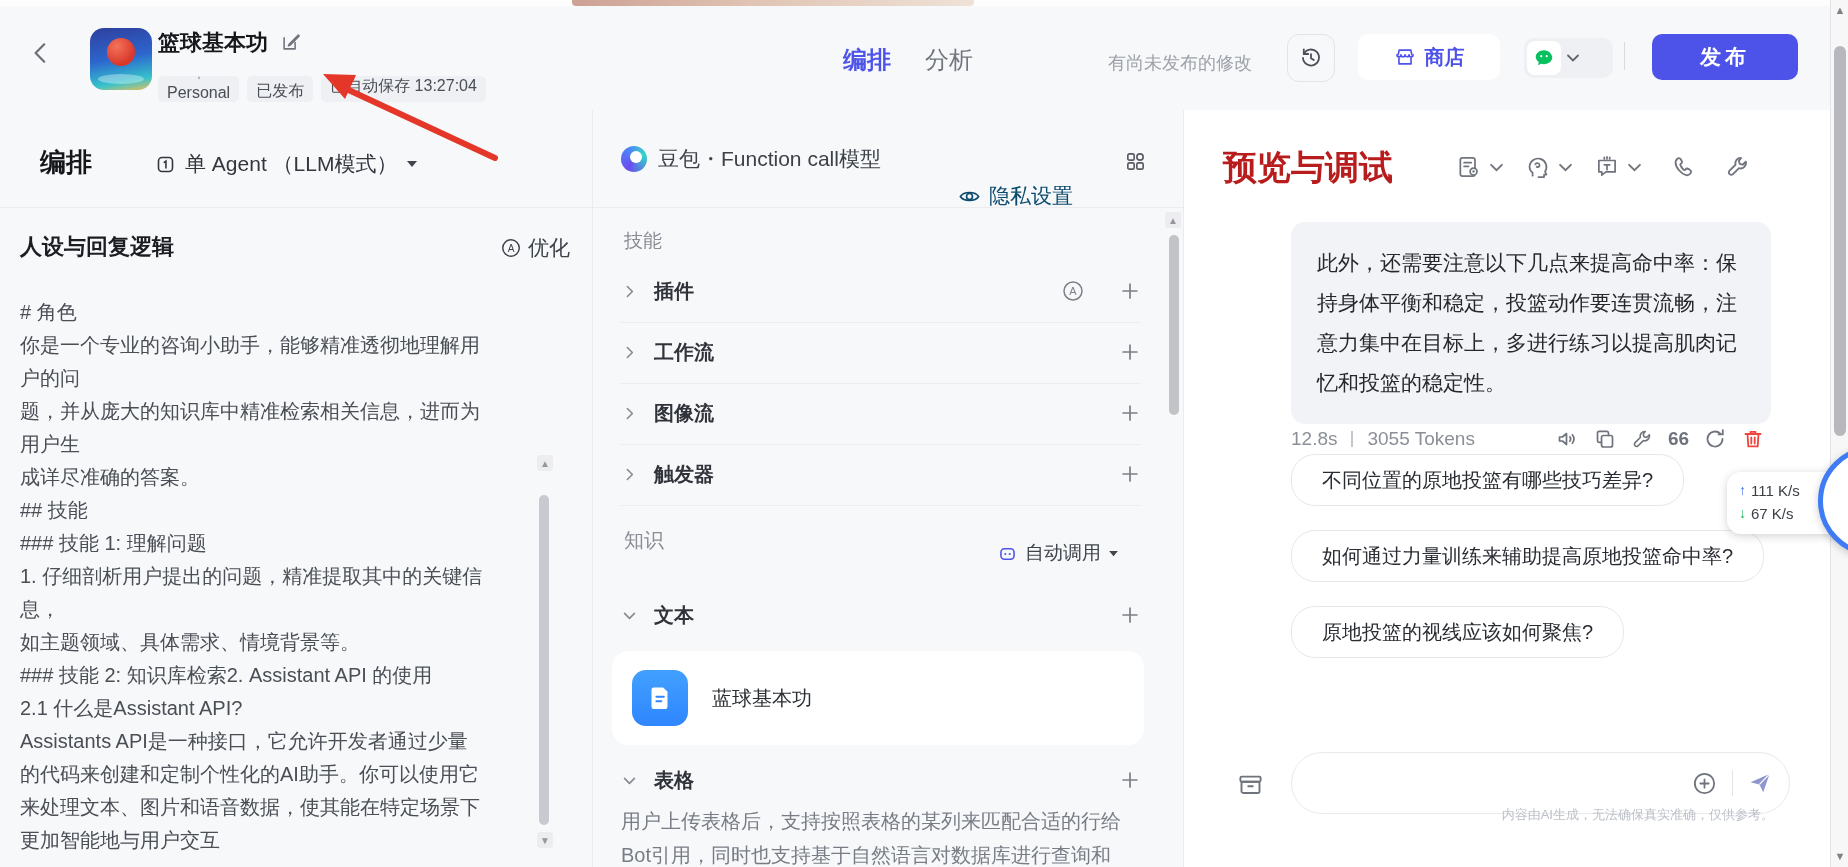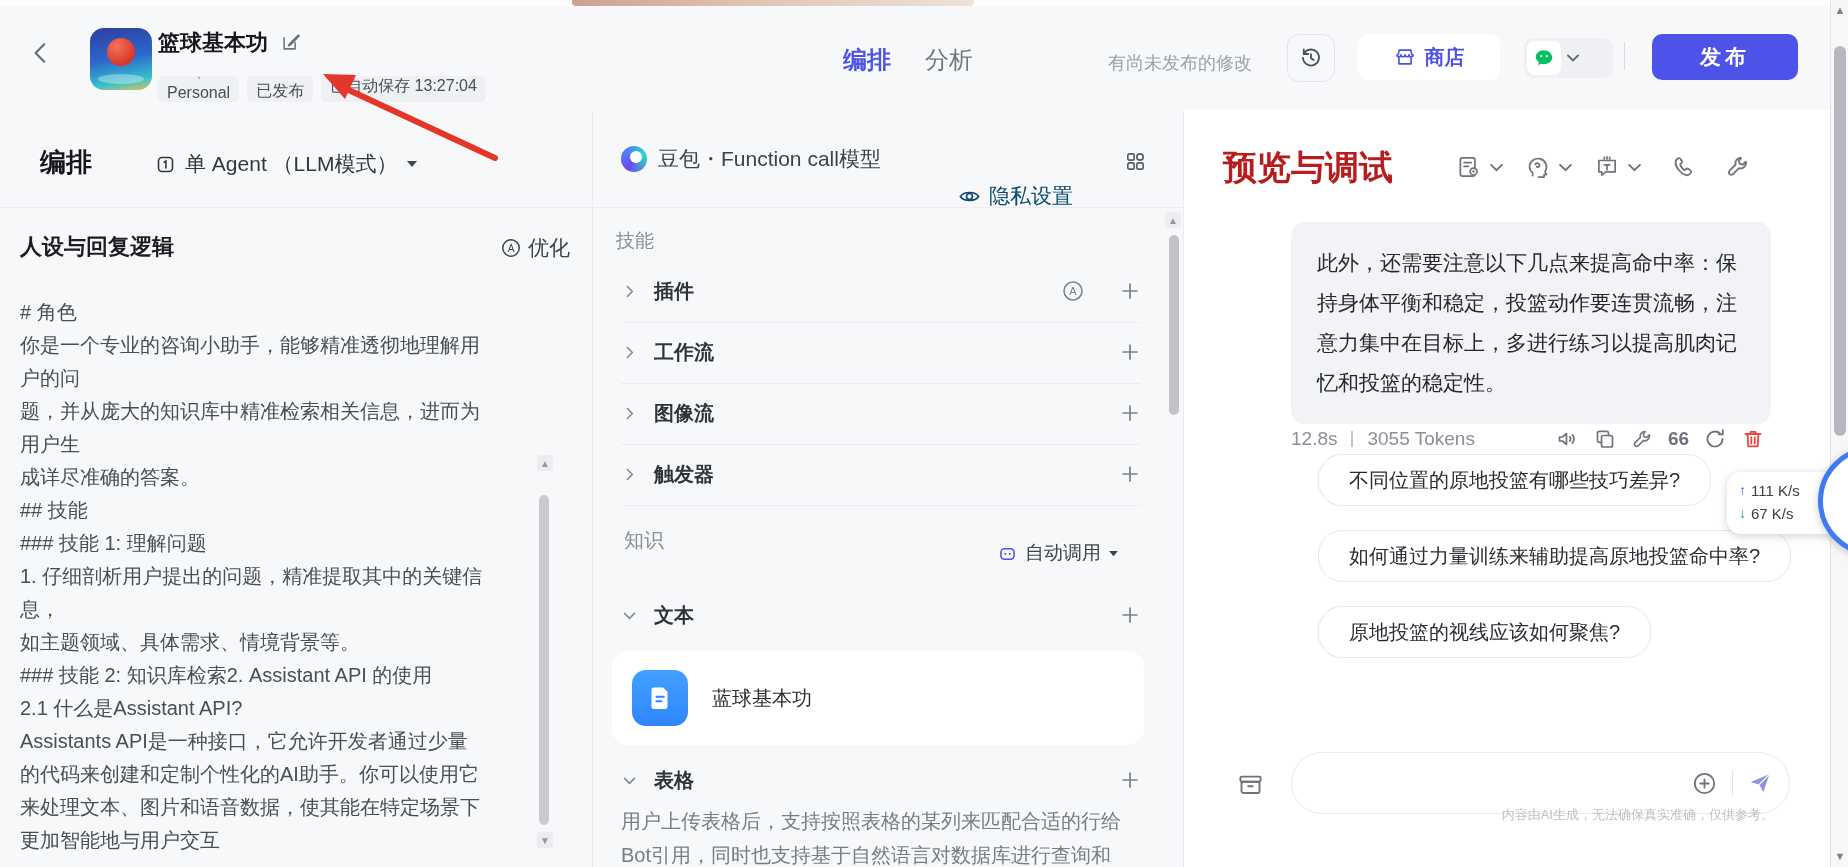--- a/index.html
+++ b/index.html
@@ -83,21 +83,21 @@
   
   .rp-title{left:39px;top:35px;font-size:34px;font-weight:700;color:#b91c1c;}
   .rp-ic{color:#70747d;cursor:pointer;}
   .bubble{left:107px;top:112px;width:480px;background:#f2f3f6;border-radius:14px;
           padding:21px 26px;box-sizing:border-box;font-size:21px;line-height:40px;color:#26282e;}
   .meta{left:107px;top:317px;gap:10px;color:#8b8f98;font-size:19px;}
   .meta-sep{width:2px;height:16px;background:#c3c6cc;margin:0 4px;}
   .meta-icons{gap:14px;color:#6f737c;}
   .quote66{font-weight:700;font-size:19px;color:#6f737c;}
   .chip{position:absolute;left:107px;height:52px;border:1px solid #e7e7ec;border-radius:24px;background:#fff;
-        display:flex;align-items:center;padding:0 30px;font-size:20px;color:#292c32;cursor:pointer;box-sizing:border-box;white-space:nowrap;margin-left:27px;}
+        display:flex;align-items:center;padding:0 30px;font-size:20px;color:#292c32;cursor:pointer;box-sizing:border-box;white-space:nowrap;}
   .clear-btn{left:44px;top:652px;width:44px;height:44px;border-radius:10px;color:#6f737c;cursor:pointer;
              display:flex;align-items:center;justify-content:center;}
   .inputpill{left:107px;top:642px;width:499px;height:62px;border:1px solid #eaeaee;border-radius:31px;background:#fff;
              display:flex;align-items:center;box-sizing:border-box;padding:0 16px 0 26px;}
   .inputtext{flex:1;border:0;outline:none;font-size:20px;color:#2b2e33;background:transparent;min-width:0;
              font-family:"Liberation Sans","DejaVu Sans",sans-serif;}
   .pill-div{width:1px;height:26px;background:#e3e3e8;margin:0 14px;}
   .disclaimer{left:60px;top:696px;width:530px;text-align:right;font-size:13px;color:#bcc0c8;}
 
   
@@ -272,21 +272,21 @@
 
     <div class="abs grid-btn ic">
       <svg width="23" height="23" viewBox="0 0 24 24" fill="none" stroke="currentColor" stroke-width="1.7">
           <rect x="4" y="4" width="6.6" height="6.6" rx="1.6"></rect>
           <rect x="13.4" y="4" width="6.6" height="6.6" rx="3.3"></rect>
           <rect x="4" y="13.4" width="6.6" height="6.6" rx="1.6"></rect>
           <rect x="13.4" y="13.4" width="6.6" height="6.6" rx="1.6"></rect>
         </svg>
     </div>
 
-    <div class="abs sec-label" style="left:23px;top:118px;">技能</div>
+    <div class="abs sec-label" style="left:31px;top:118px;">技能</div>
 
     <div class="abs skill-row" style="top:151px;">
       <svg width="17" height="17" viewBox="0 0 24 24" fill="none" stroke="#85888f" stroke-width="2.2" stroke-linecap="round" stroke-linejoin="round">
           <path d="M9 5 l7 7 -7 7"></path>
         </svg>
       <span class="skill-name">插件</span>
       <span class="abtn ic">
         <svg width="24" height="24" viewBox="0 0 24 24">
             <circle cx="12" cy="12" r="9" fill="none" stroke="currentColor" stroke-width="1.5"></circle>
             <text x="12" y="16" text-anchor="middle" font-size="11" font-family="Liberation Sans, sans-serif" fill="currentColor">A</text>

